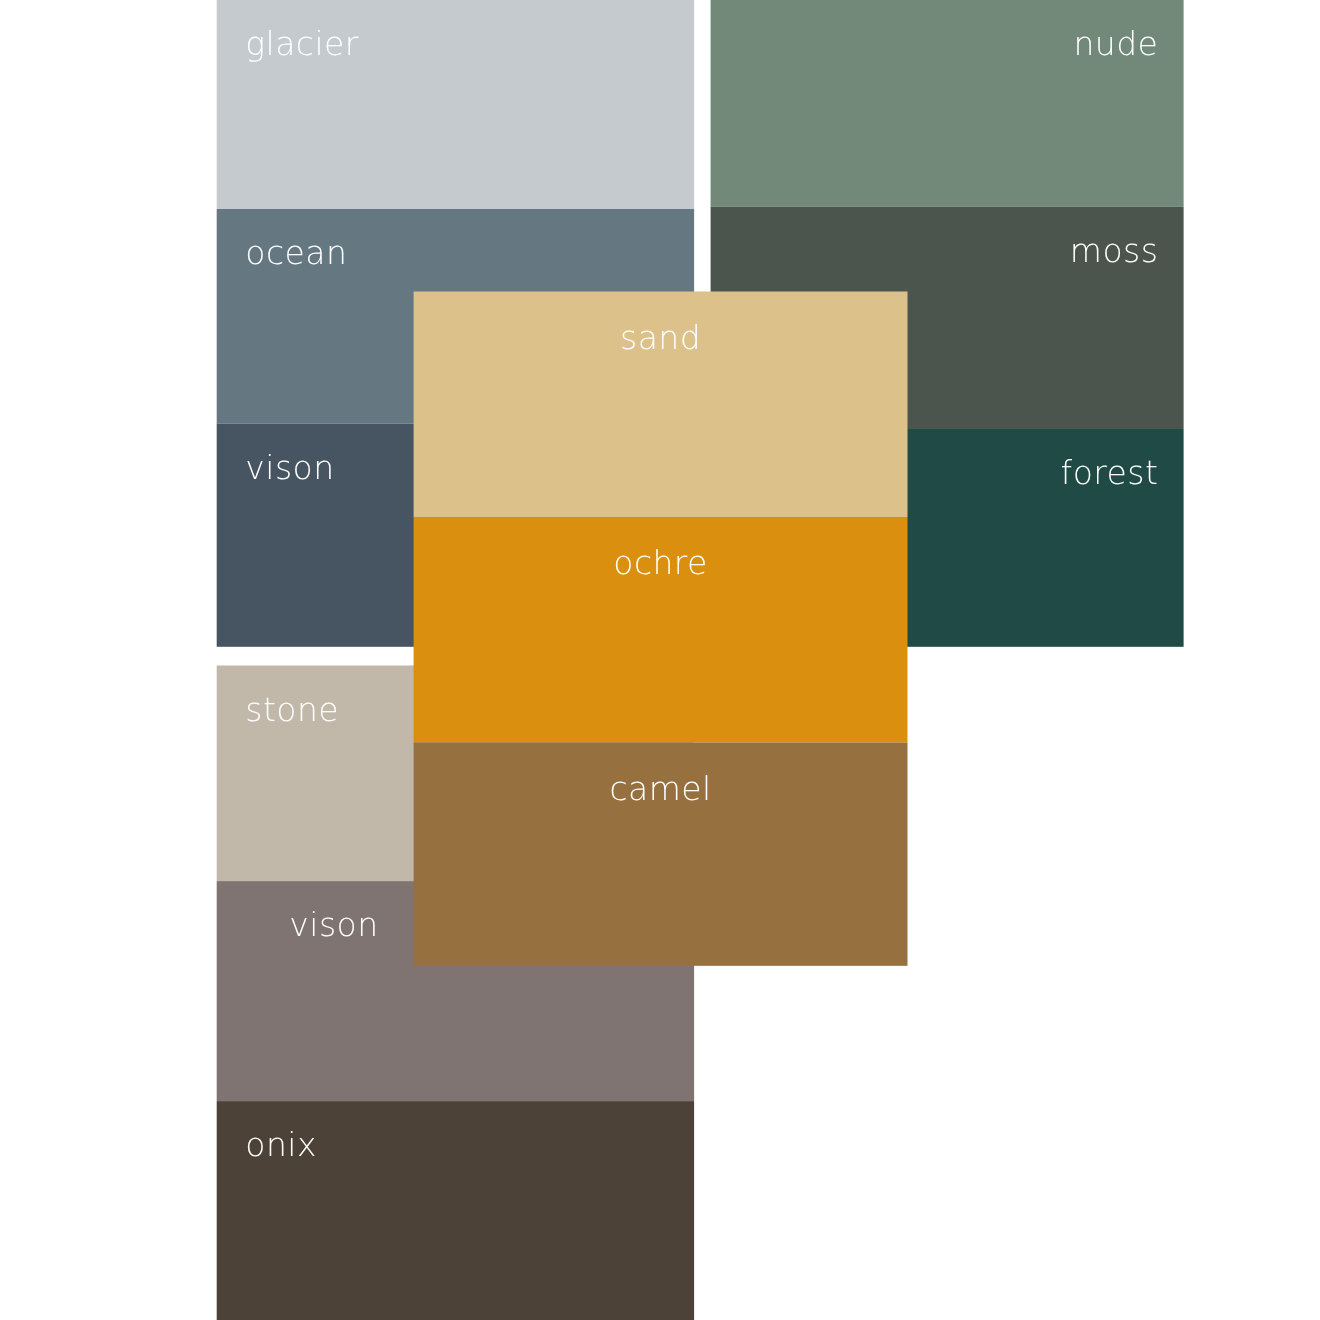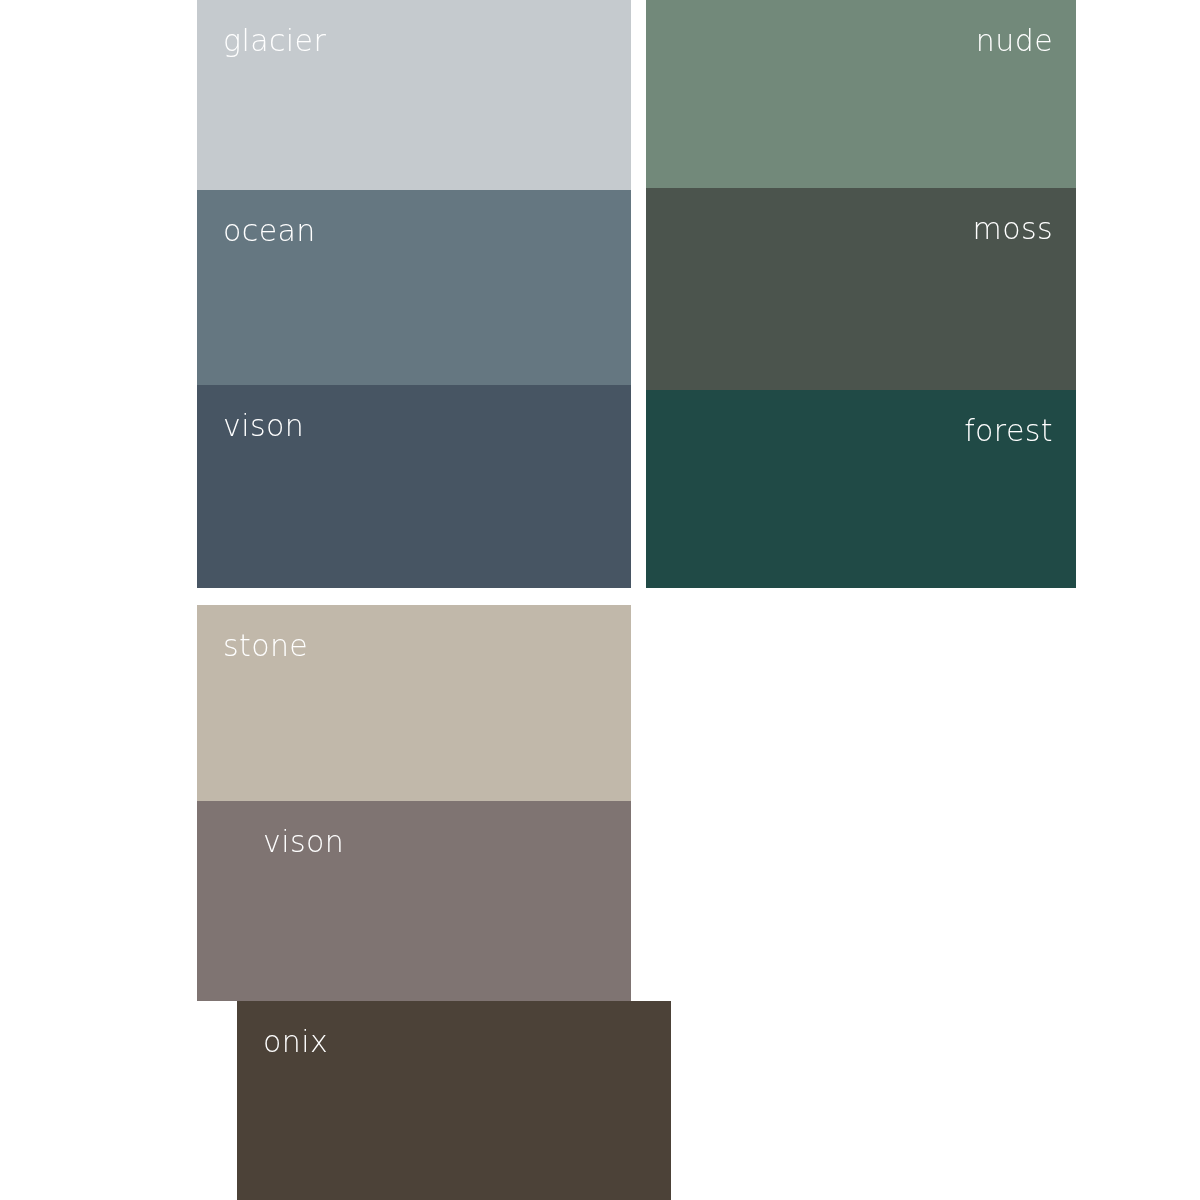--- a/index.html
+++ b/index.html
@@ -103,20 +103,31 @@
       </div>
     </div>
 
   <div class="swatch-column align-left" id="column-bottom-left">
       <div class="swatch" style="background: rgb(193, 184, 170); height: 196px; flex: 0 0 196px;">
         <span class="swatch-label" style="color: rgb(255, 255, 255);">stone</span>
       </div>
       <div class="swatch" style="background: rgb(127, 116, 114); height: 200px; flex: 0 0 200px;">
         <span class="swatch-label" style="color: rgb(255, 255, 255); margin-left: 40px;">vison</span>
       </div>
-      <div class="swatch" style="background: rgb(76, 66, 56); height: 199px; flex: 0 0 199px; margin-left: 40px;">
+      <div class="swatch" style="background: rgb(76, 66, 56); height: 199px; flex: 0 0 199px;">
         <span class="swatch-label" style="color: rgb(255, 255, 255);">onix</span>
       </div>
     </div>
 
 
+  <div id="overlay-card">
+      <div class="swatch" style="background: rgb(221, 193, 139); height: 205px; flex: 0 0 205px;">
+        <span class="swatch-label" style="color: rgb(255, 255, 255);">sand</span>
+      </div>
+      <div class="swatch" style="background: rgb(218, 144, 14); height: 205px; flex: 0 0 205px;">
+        <span class="swatch-label" style="color: rgb(255, 255, 255);">ochre</span>
+      </div>
+      <div class="swatch" style="background: rgb(150, 113, 63); height: 203px; flex: 0 0 203px;">
+        <span class="swatch-label" style="color: rgb(255, 255, 255);">camel</span>
+      </div>
+    </div>
 
 </div>
 
 </body></html>

